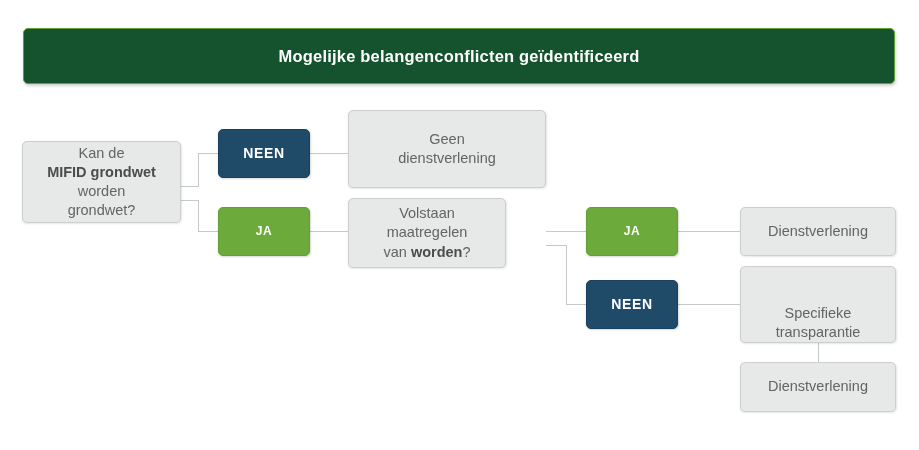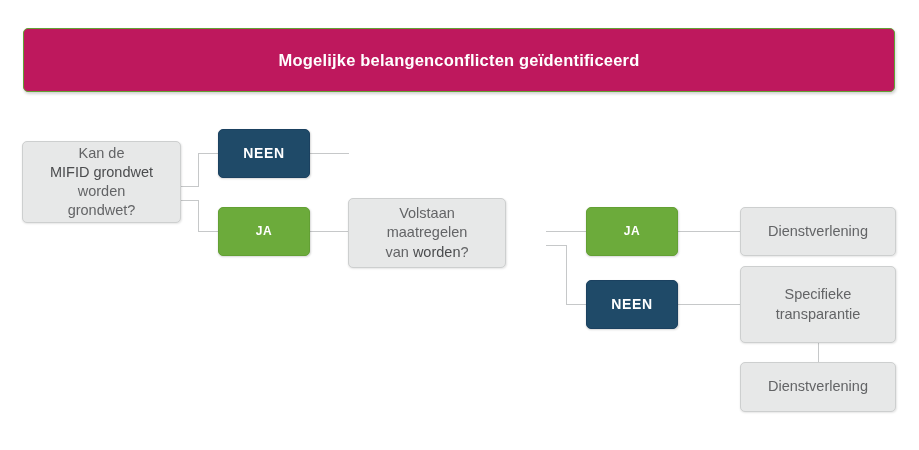--- a/index.html
+++ b/index.html
@@ -19,22 +19,22 @@
     height: 450px;
     background: #ffffff;
   }
 
   
   .banner {
     position: absolute;
     left: 23px;
     top: 28px;
     width: 872px;
-    height: 64px;
-    background: #be185d;
+    height: 56px;
+    background: #14532d;
     border: 1px solid #63a034;
     border-radius: 5px;
     box-sizing: border-box;
     display: flex;
     align-items: center;
     justify-content: center;
     box-shadow: 1px 2px 3px rgba(0,0,0,0.18);
   }
   .banner-text {
     color: #ffffff;
@@ -58,21 +58,21 @@
   }
   .node-gray {
     background: #e7e8e8;
     border: 1px solid #cdcfcf;
     color: #636466;
     font-size: 14.5px;
     box-shadow: 0.5px 1px 2px rgba(0,0,0,0.10);
   }
   .node-gray b {
     color: #4b4c4e;
-    font-weight: normal;
+    font-weight: bold;
   }
   .node-green {
     background: #6cab3b;
     border: 1px solid #63a034;
     color: #ffffff;
     font-size: 12px;
     font-weight: bold;
     letter-spacing: 0.6px;
     box-shadow: 0.5px 1px 2px rgba(0,0,0,0.16);
   }
@@ -137,38 +137,42 @@
   </div>
 
   <div class="node node-navy" style="left:218px; top:129px; width:92px; height:49px;">
     <span class="node-label">NEEN</span>
   </div>
 
   <div class="node node-green" style="left:218px; top:207px; width:92px; height:49px;">
     <span class="node-label">JA</span>
   </div>
 
+  <div class="node node-gray" style="left:348px; top:110px; width:198px; height:78px;">
+    <span class="node-label">Geen
+dienstverlening</span>
+  </div>
 
   <div class="node node-gray" style="left:348px; top:198px; width:158px; height:70px;">
     <span class="node-label"><span>Volstaan maatregelen</span><br><span>van </span><b>worden</b><span>?</span></span>
   </div>
 
   <div class="node node-green" style="left:586px; top:207px; width:92px; height:49px;">
     <span class="node-label">JA</span>
   </div>
 
   <div class="node node-navy" style="left:586px; top:280px; width:92px; height:49px;">
     <span class="node-label">NEEN</span>
   </div>
 
   <div class="node node-gray" style="left:740px; top:207px; width:156px; height:49px;">
     <span class="node-label">Dienstverlening</span>
   </div>
 
-  <div class="node node-gray" style="left:740px; top:266px; width:156px; height:77px;">
+  <div class="node node-gray" style="left:740px; top:266px; width:156px; height:77px;align-items:flex-end;">
     <span class="node-label">Specifieke
 transparantie</span>
   </div>
 
   <div class="node node-gray" style="left:740px; top:362px; width:156px; height:50px;">
     <span class="node-label">Dienstverlening</span>
   </div>
 
 </div>
 

